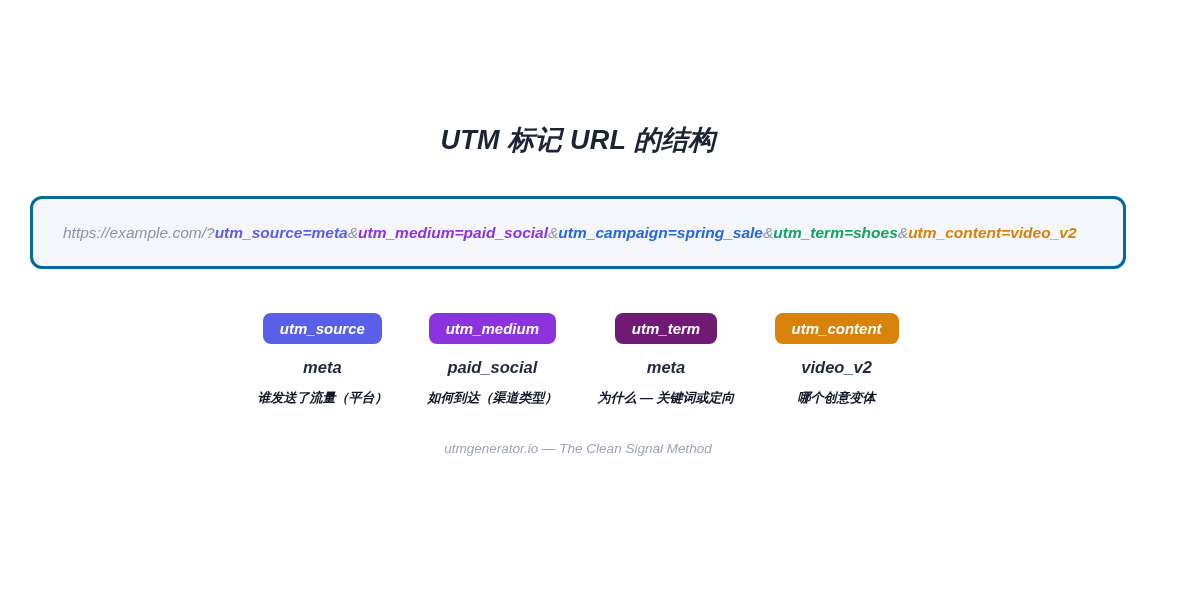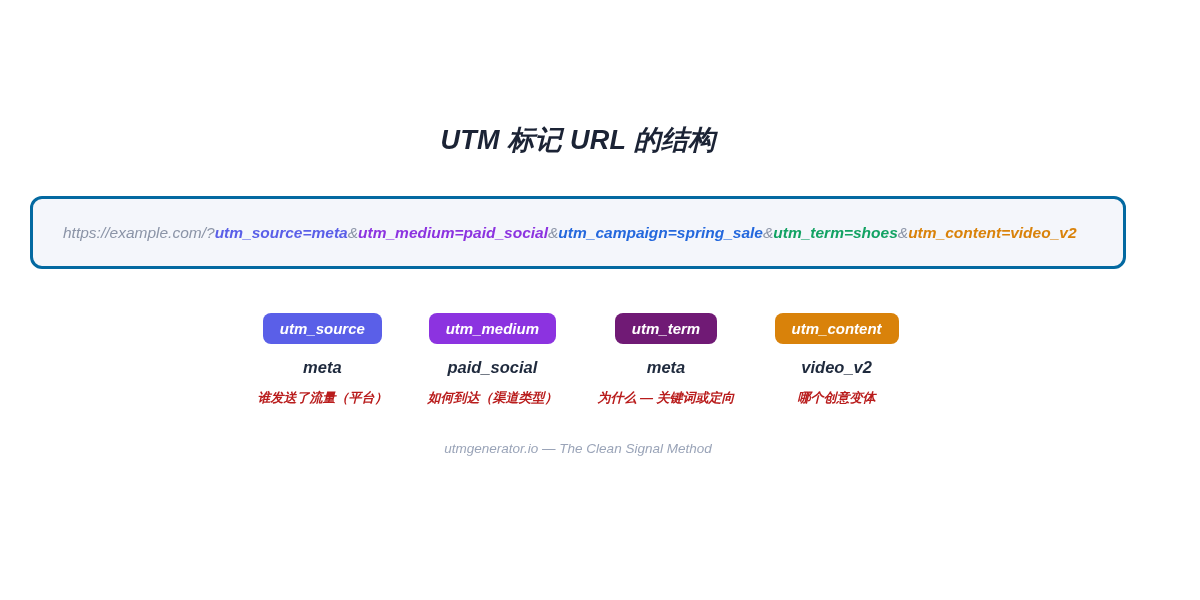--- a/index.html
+++ b/index.html
@@ -59,21 +59,21 @@
     font-size: 16.5px;
     font-weight: 700;
     color: #1f2a3d;
     white-space: nowrap;
     text-align: center;
   }
   .desc {
     margin-top: 12px;
     font-size: 13px;
     font-weight: 600;
-    color: #b91c1c;
+    color: #0f172a;
     white-space: nowrap;
   }
 
   .footer {
     margin-top: 34px;
     text-align: center;
     font-size: 13.5px;
     color: #9aa4b8;
     font-weight: 400;
   }

